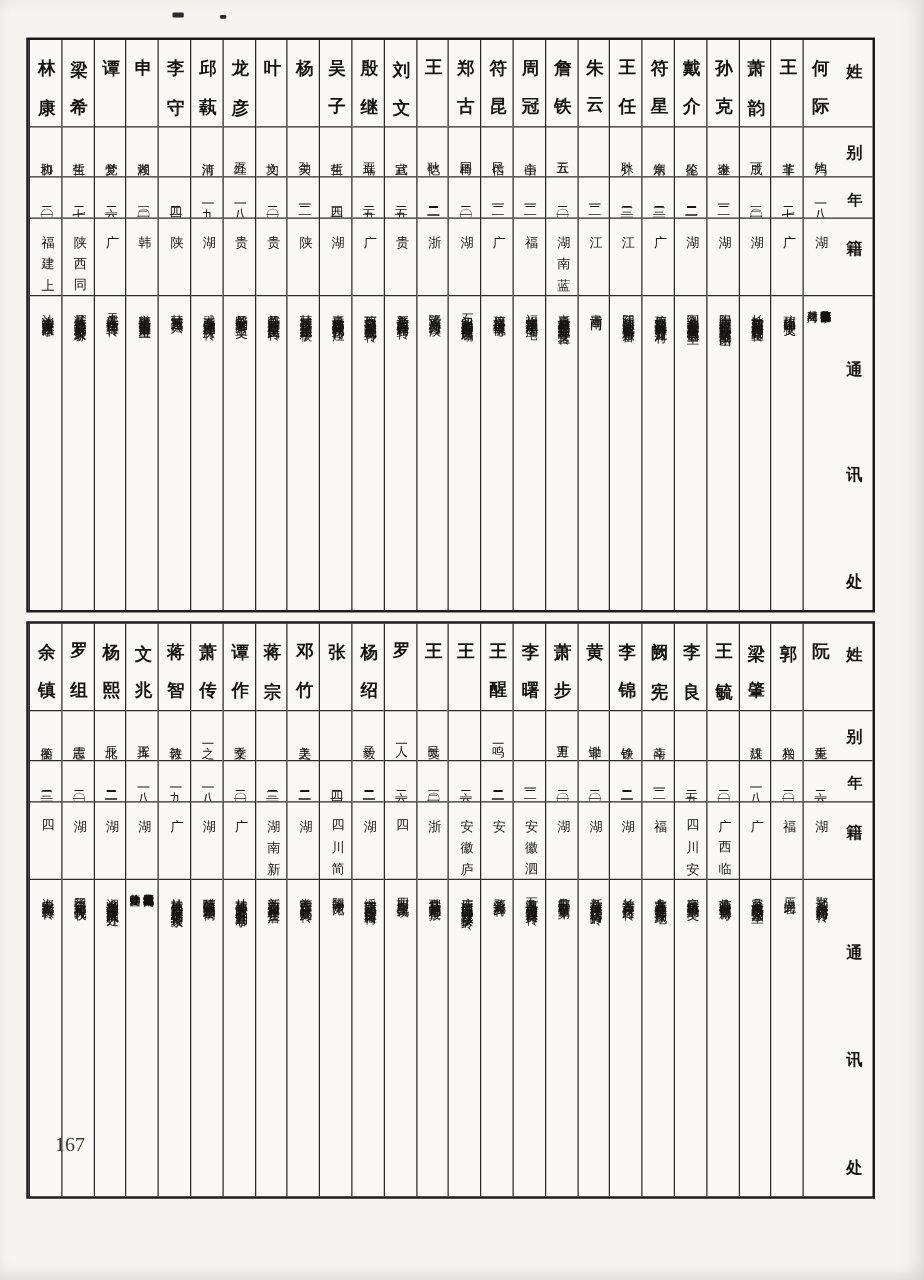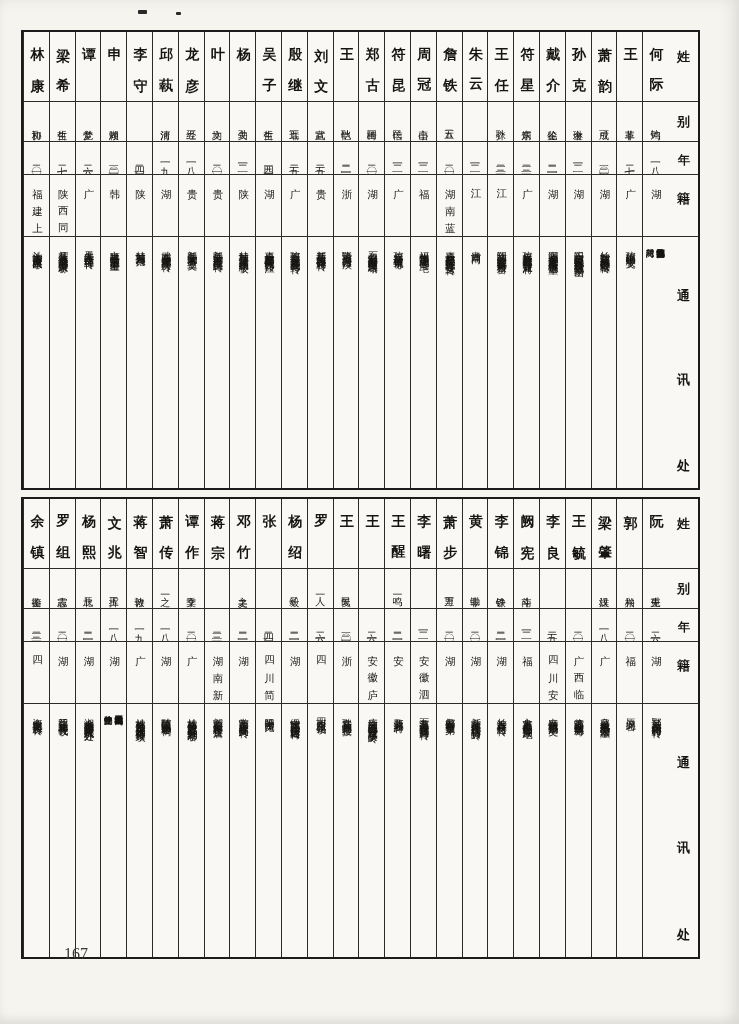--- a/index.html
+++ b/index.html
@@ -95,24 +95,23 @@
     font-size:13px;
     text-align:justify;text-align-last:justify;
   }
   .header-col .cell.hname{height:70px;padding:8px 8px 8px 2px;}
   .header-col .cell.halias{height:40px;padding:3px 8px 3px 2px;}
   .header-col .cell.hage{height:33px;padding:1px 8px 1px 2px;font-size:12px;}
   .header-col .cell.horigin{height:62px;padding:7px 8px 7px 2px;}
   .header-col .cell.haddress{flex:1 1 auto;padding:40px 8px 40px 2px;}
 
   .page-number{
-    position:absolute;left:44px;top:945px;
+    position:absolute;left:44px;top:908px;
     font-size:16px;color:#3a3834;
     font-family:"Liberation Serif", serif;
-    margin-left:20px;
   }
 </style>
 </head>
 <body>
 
 <div class="sheet">
 
   <div class="scan-speck" style="left:138px;top:10px;width:9px;height:4px;"></div>
   <div class="scan-speck" style="left:176px;top:12px;width:5px;height:3px;"></div>
 

